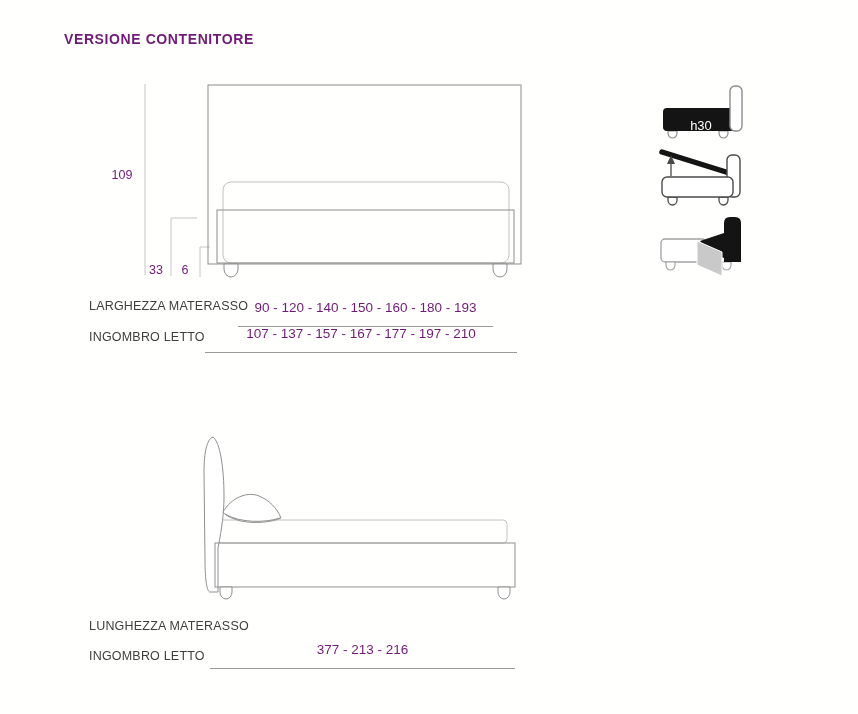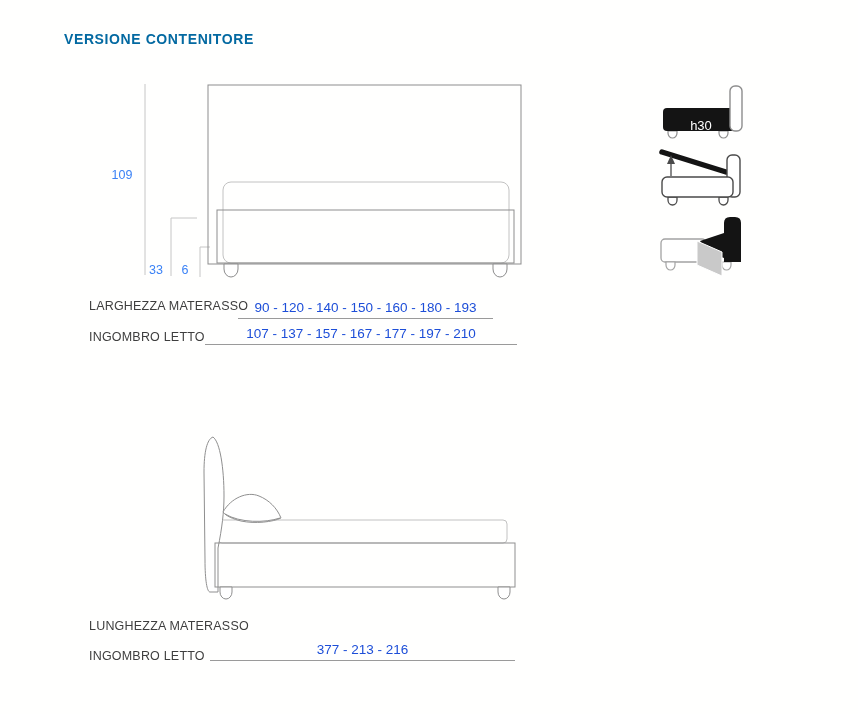--- a/index.html
+++ b/index.html
@@ -1,23 +1,23 @@
 <!DOCTYPE html>
 <html><head>
 <meta charset="utf-8">
 <style>
   html,body{margin:0;padding:0;background:#ffffff;}
   #page{position:relative;width:858px;height:714px;background:#fffffe;overflow:hidden;
         font-family:"Liberation Sans", sans-serif;color:#3d3d3d;}
   .abs{position:absolute;}
-  .title{font-size:14px;font-weight:bold;letter-spacing:.6px;color:#0369a1;}
-  .dim{font-size:12.5px;color:#3b82f6;}
+  .title{font-size:14px;font-weight:bold;letter-spacing:.6px;color:#701a75;}
+  .dim{font-size:12.5px;color:#701a75;}
   .spec-label{font-size:12.5px;letter-spacing:.2px;color:#3e3e3e;white-space:nowrap;margin-left:25px;}
-  .spec-value{font-size:13.5px;color:#1d4ed8;text-align:center;white-space:nowrap;
-              border-bottom:1px solid #9a9a9a;padding-bottom:3px;}
+  .spec-value{font-size:13.5px;color:#701a75;text-align:center;white-space:nowrap;
+              border-bottom:1px solid #9a9a9a;padding-bottom:11px;}
   .h30{font-size:13px;color:#ffffff;text-align:center;}
   svg{display:block;}
 </style>
 </head>
 <body>
 
 <div id="page">
 
   <div class="abs title" style="left:64px;top:31px;">VERSIONE CONTENITORE</div>
 

